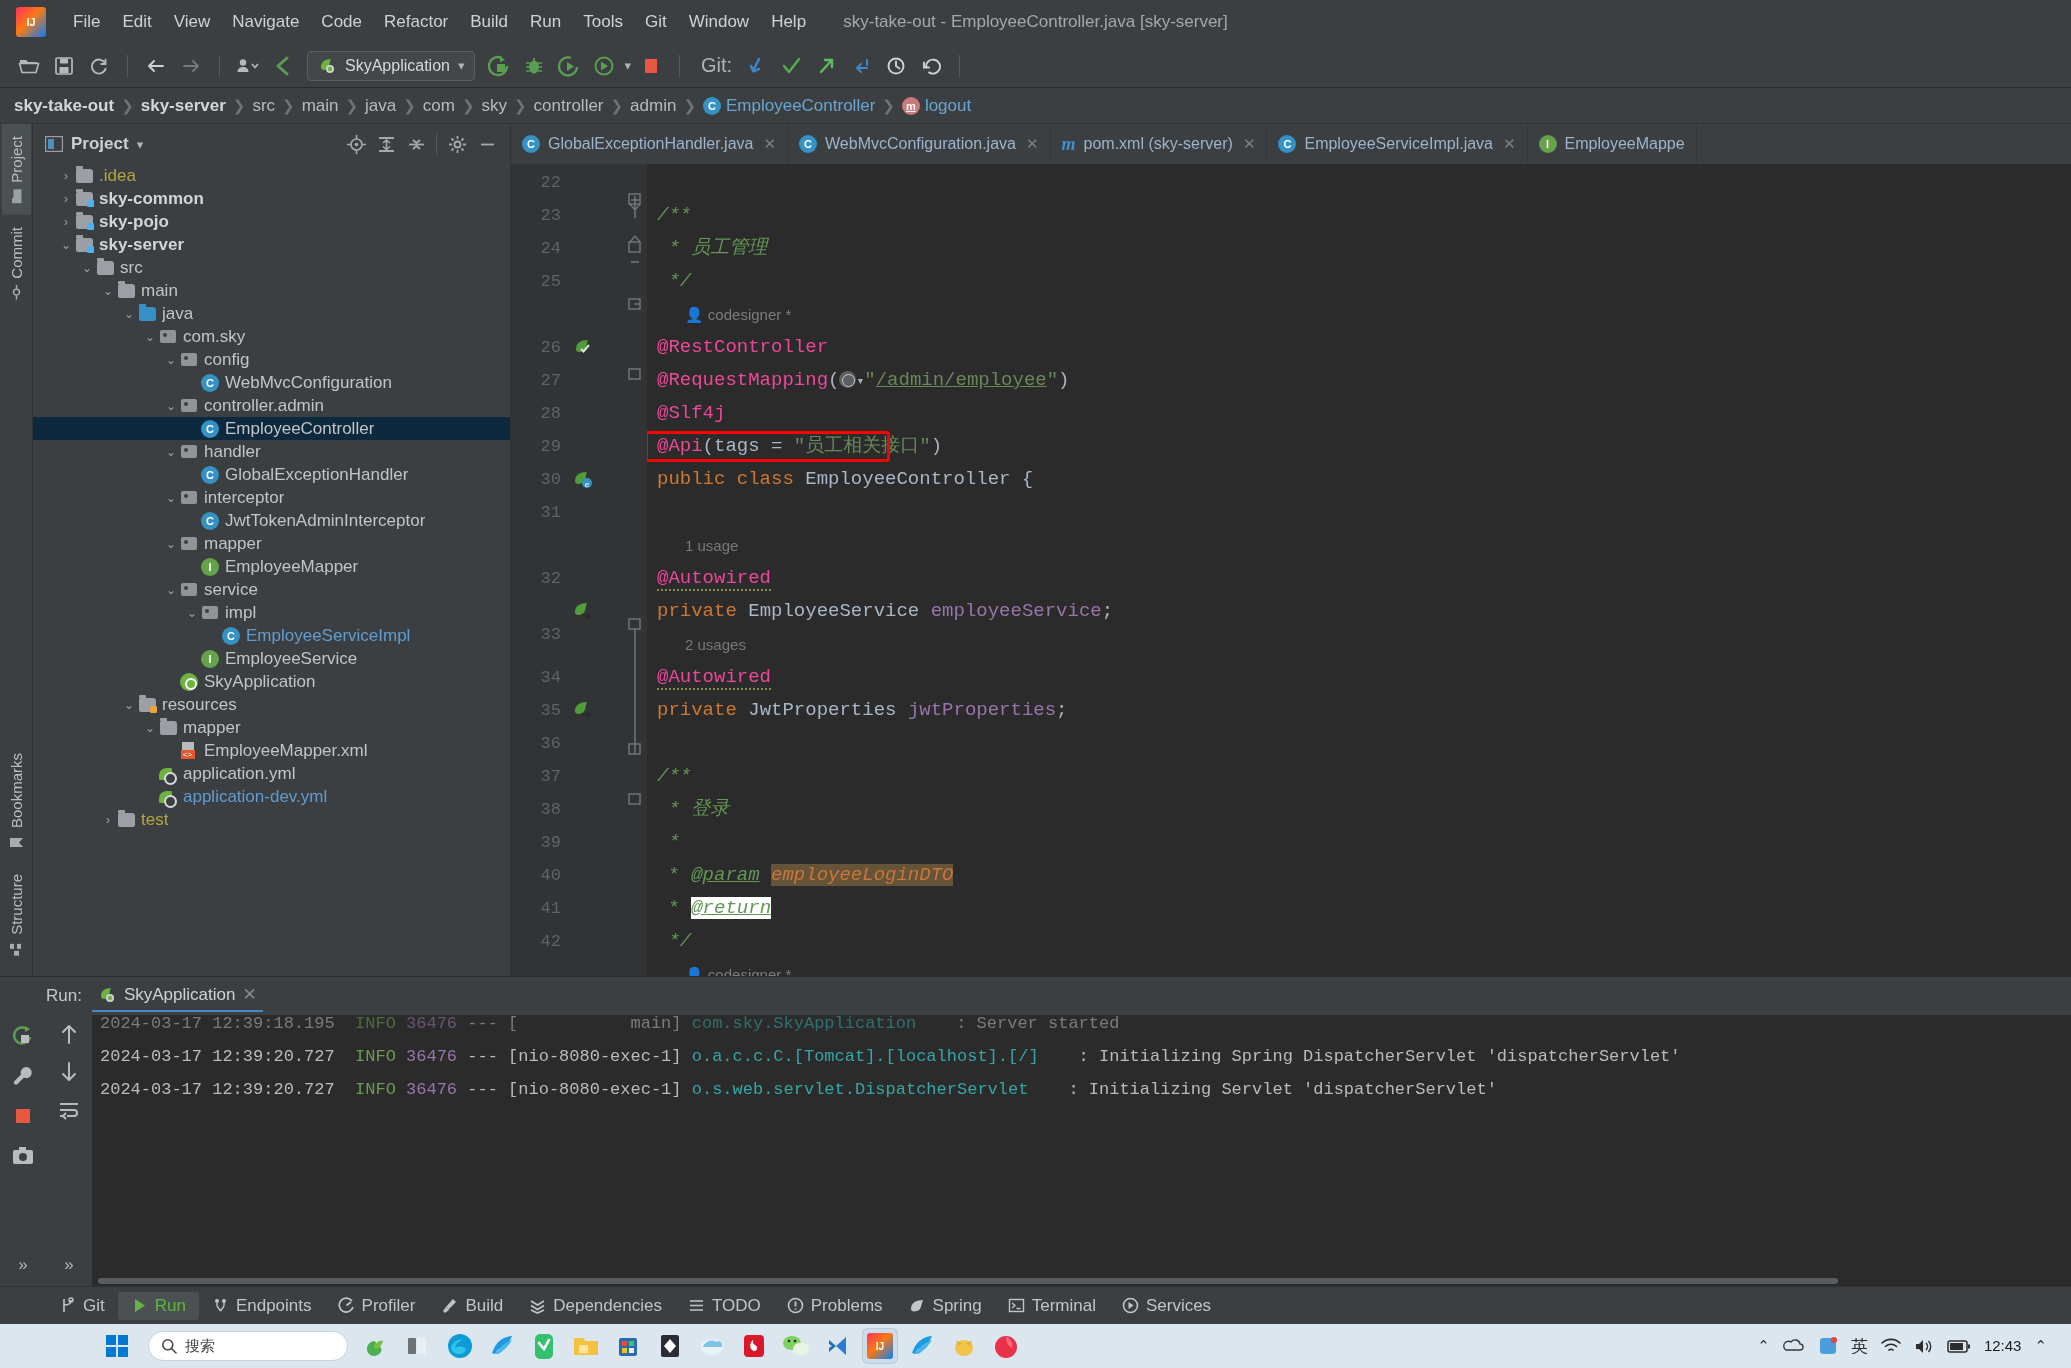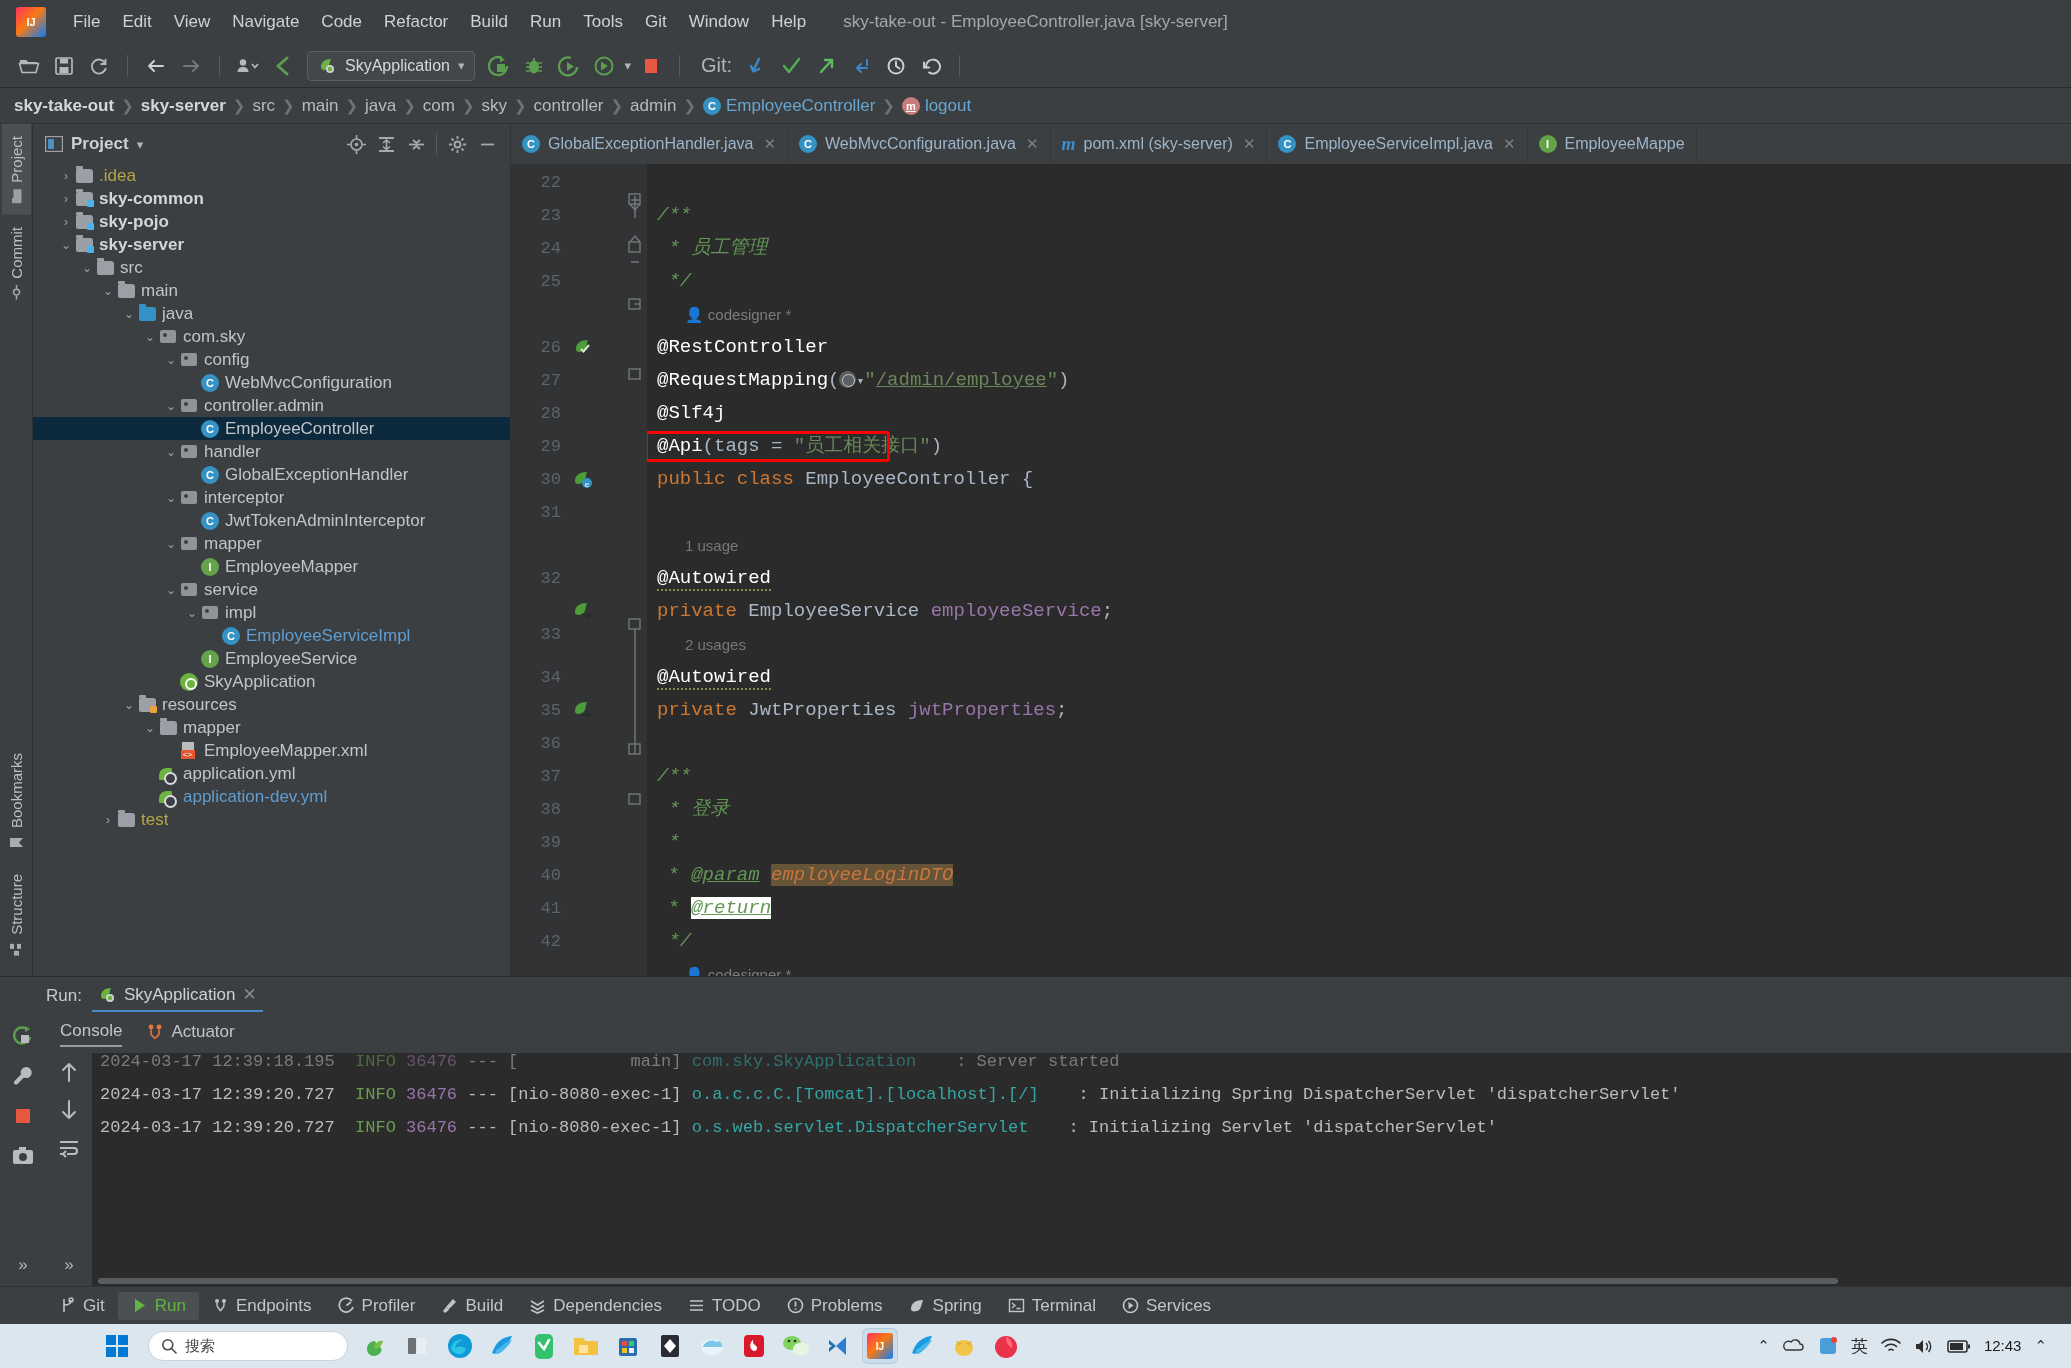--- a/index.html
+++ b/index.html
@@ -124,21 +124,21 @@
             font-family:"Liberation Mono",monospace; }
   .fold-col { width:30px; flex-shrink:0; background:#313335; }
   .code { flex:1; position:relative; font-family:"Liberation Mono",monospace;
           font-size:19px; line-height:33px; color:#a9b7c6; padding-left:10px;
           white-space:pre; overflow:hidden; }
   .ln { position:absolute; right:56px; font-size:17px; color:#606366;
         font-family:"Liberation Mono",monospace; line-height:33px; }
   .gmark { position:absolute; right:22px; width:22px; height:22px; }
   .cline { position:absolute; left:10px; }
   .kw   { color:#cc7832; }
-  .ann  { color:#ffffff; }
+  .ann  { color:#ec4899; }
   .str  { color:#6a8759; }
   .cmt  { color:#629755; font-style:italic; }
   .cmt2 { color:#629755; }
   .typ  { color:#a9b7c6; }
   .fld2 { color:#9876aa; }
   .cname{ color:#a9b7c6; }
   .tagdoc { color:#629755; text-decoration:underline; font-style:italic; }
   .param-hl { background:#655437; color:#c7763f; font-style:italic; }
   .ret-hl { background:#ffffff; }
   .weblink { color:#6a8759; text-decoration:underline; }
@@ -859,35 +859,20 @@
           <svg width="22" height="20" viewBox="0 0 22 20">
               <rect x="1" y="4" width="20" height="14" rx="2" fill="#b9bcbe"></rect>
               <rect x="7" y="1" width="7" height="4" fill="#b9bcbe"></rect>
               <circle cx="11" cy="11" r="4" fill="#3c3f41"></circle>
             </svg>
         </span>
         <span class="rr-btn" style="margin-top:auto;margin-bottom:6px;">»</span>
       </div>
 
       <div class="run-inner">
-        <div class="run-subtabs">
-          <span class="sub-tab active">
-            <span>Console</span>
-          </span>
-          <span class="sub-tab">
-            <span>
-              <svg width="18" height="18" viewBox="0 0 18 18">
-                  <circle cx="5" cy="4" r="2.4" fill="#e8773f"></circle>
-                  <circle cx="13" cy="4" r="2.4" fill="#e8773f"></circle>
-                  <path d="M5 6.5v5M13 6.5v5M5 11.5l4 4M13 11.5l-4 4" stroke="#e8773f" stroke-width="1.6" fill="none"></path>
-                </svg>
-            </span>
-            <span>Actuator</span>
-          </span>
-        </div>
 
         <div class="console-area">
           <div class="console-rail">
             <span class="rr-btn">
               <svg width="22" height="24" viewBox="0 0 22 24">
                   <path d="M11 21V4M5 10l6-6 6 6" fill="none" stroke="#b9bcbe" stroke-width="2" stroke-linecap="round" stroke-linejoin="round"></path>
                 </svg>
             </span>
             <span class="rr-btn">
               <svg width="22" height="24" viewBox="0 0 22 24">

